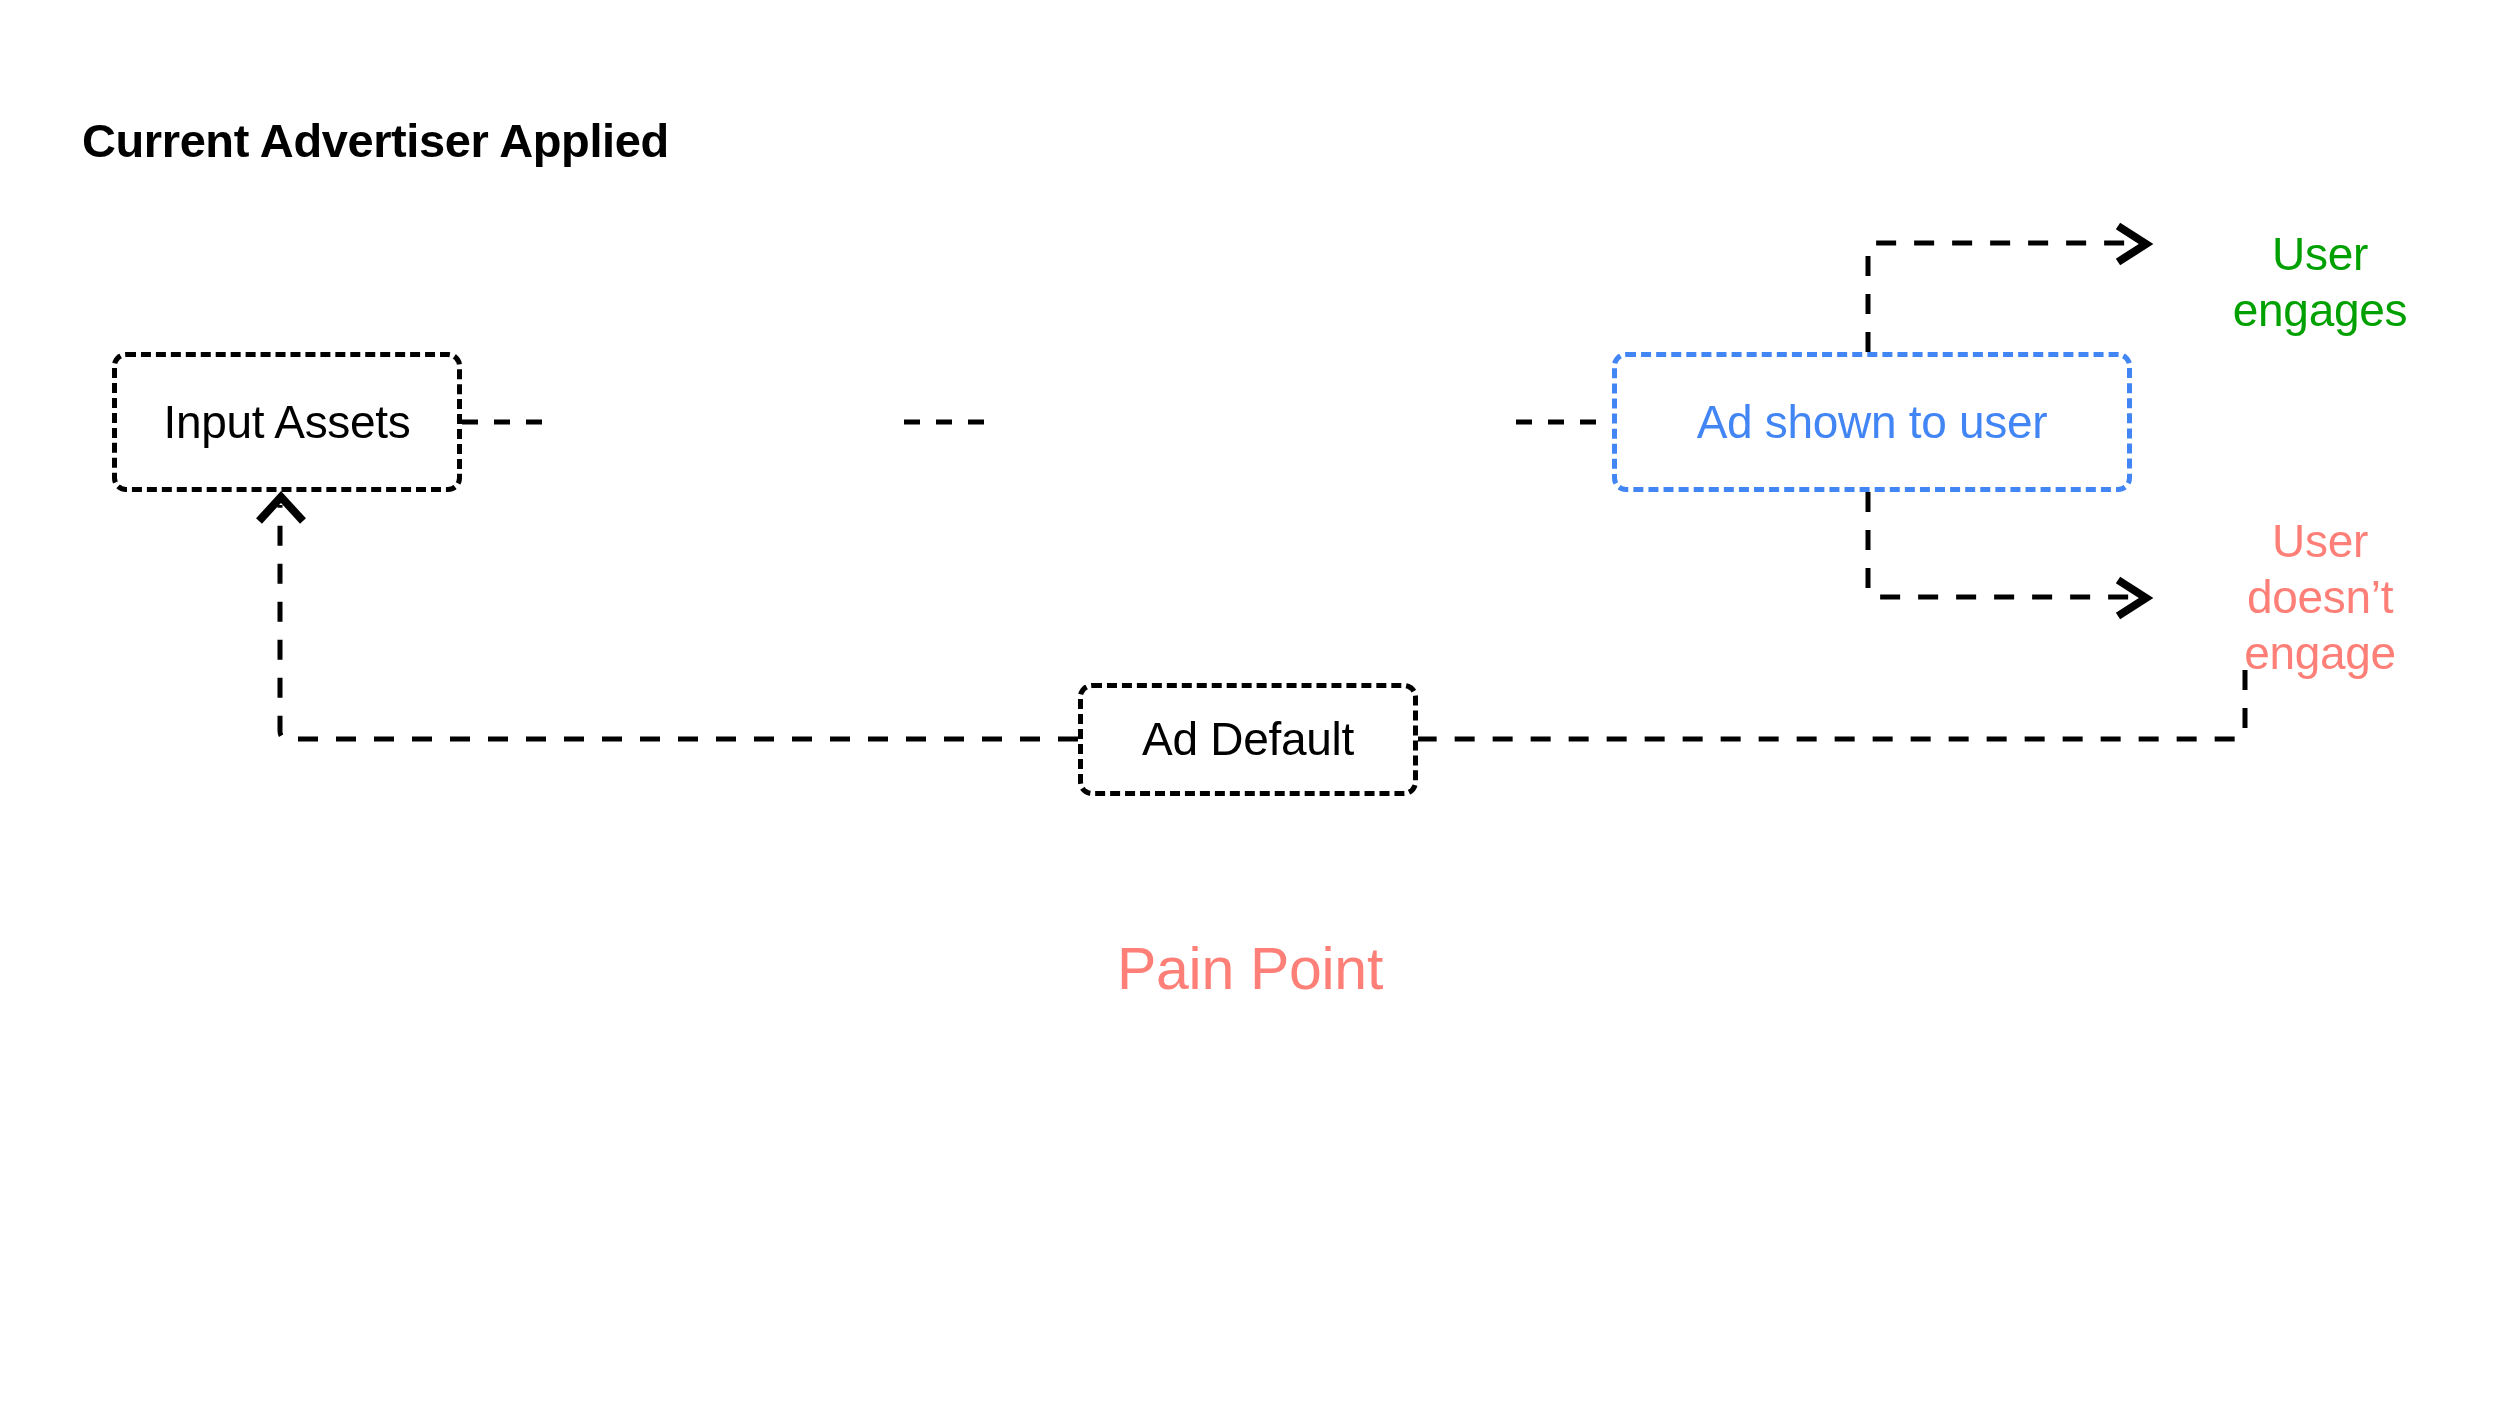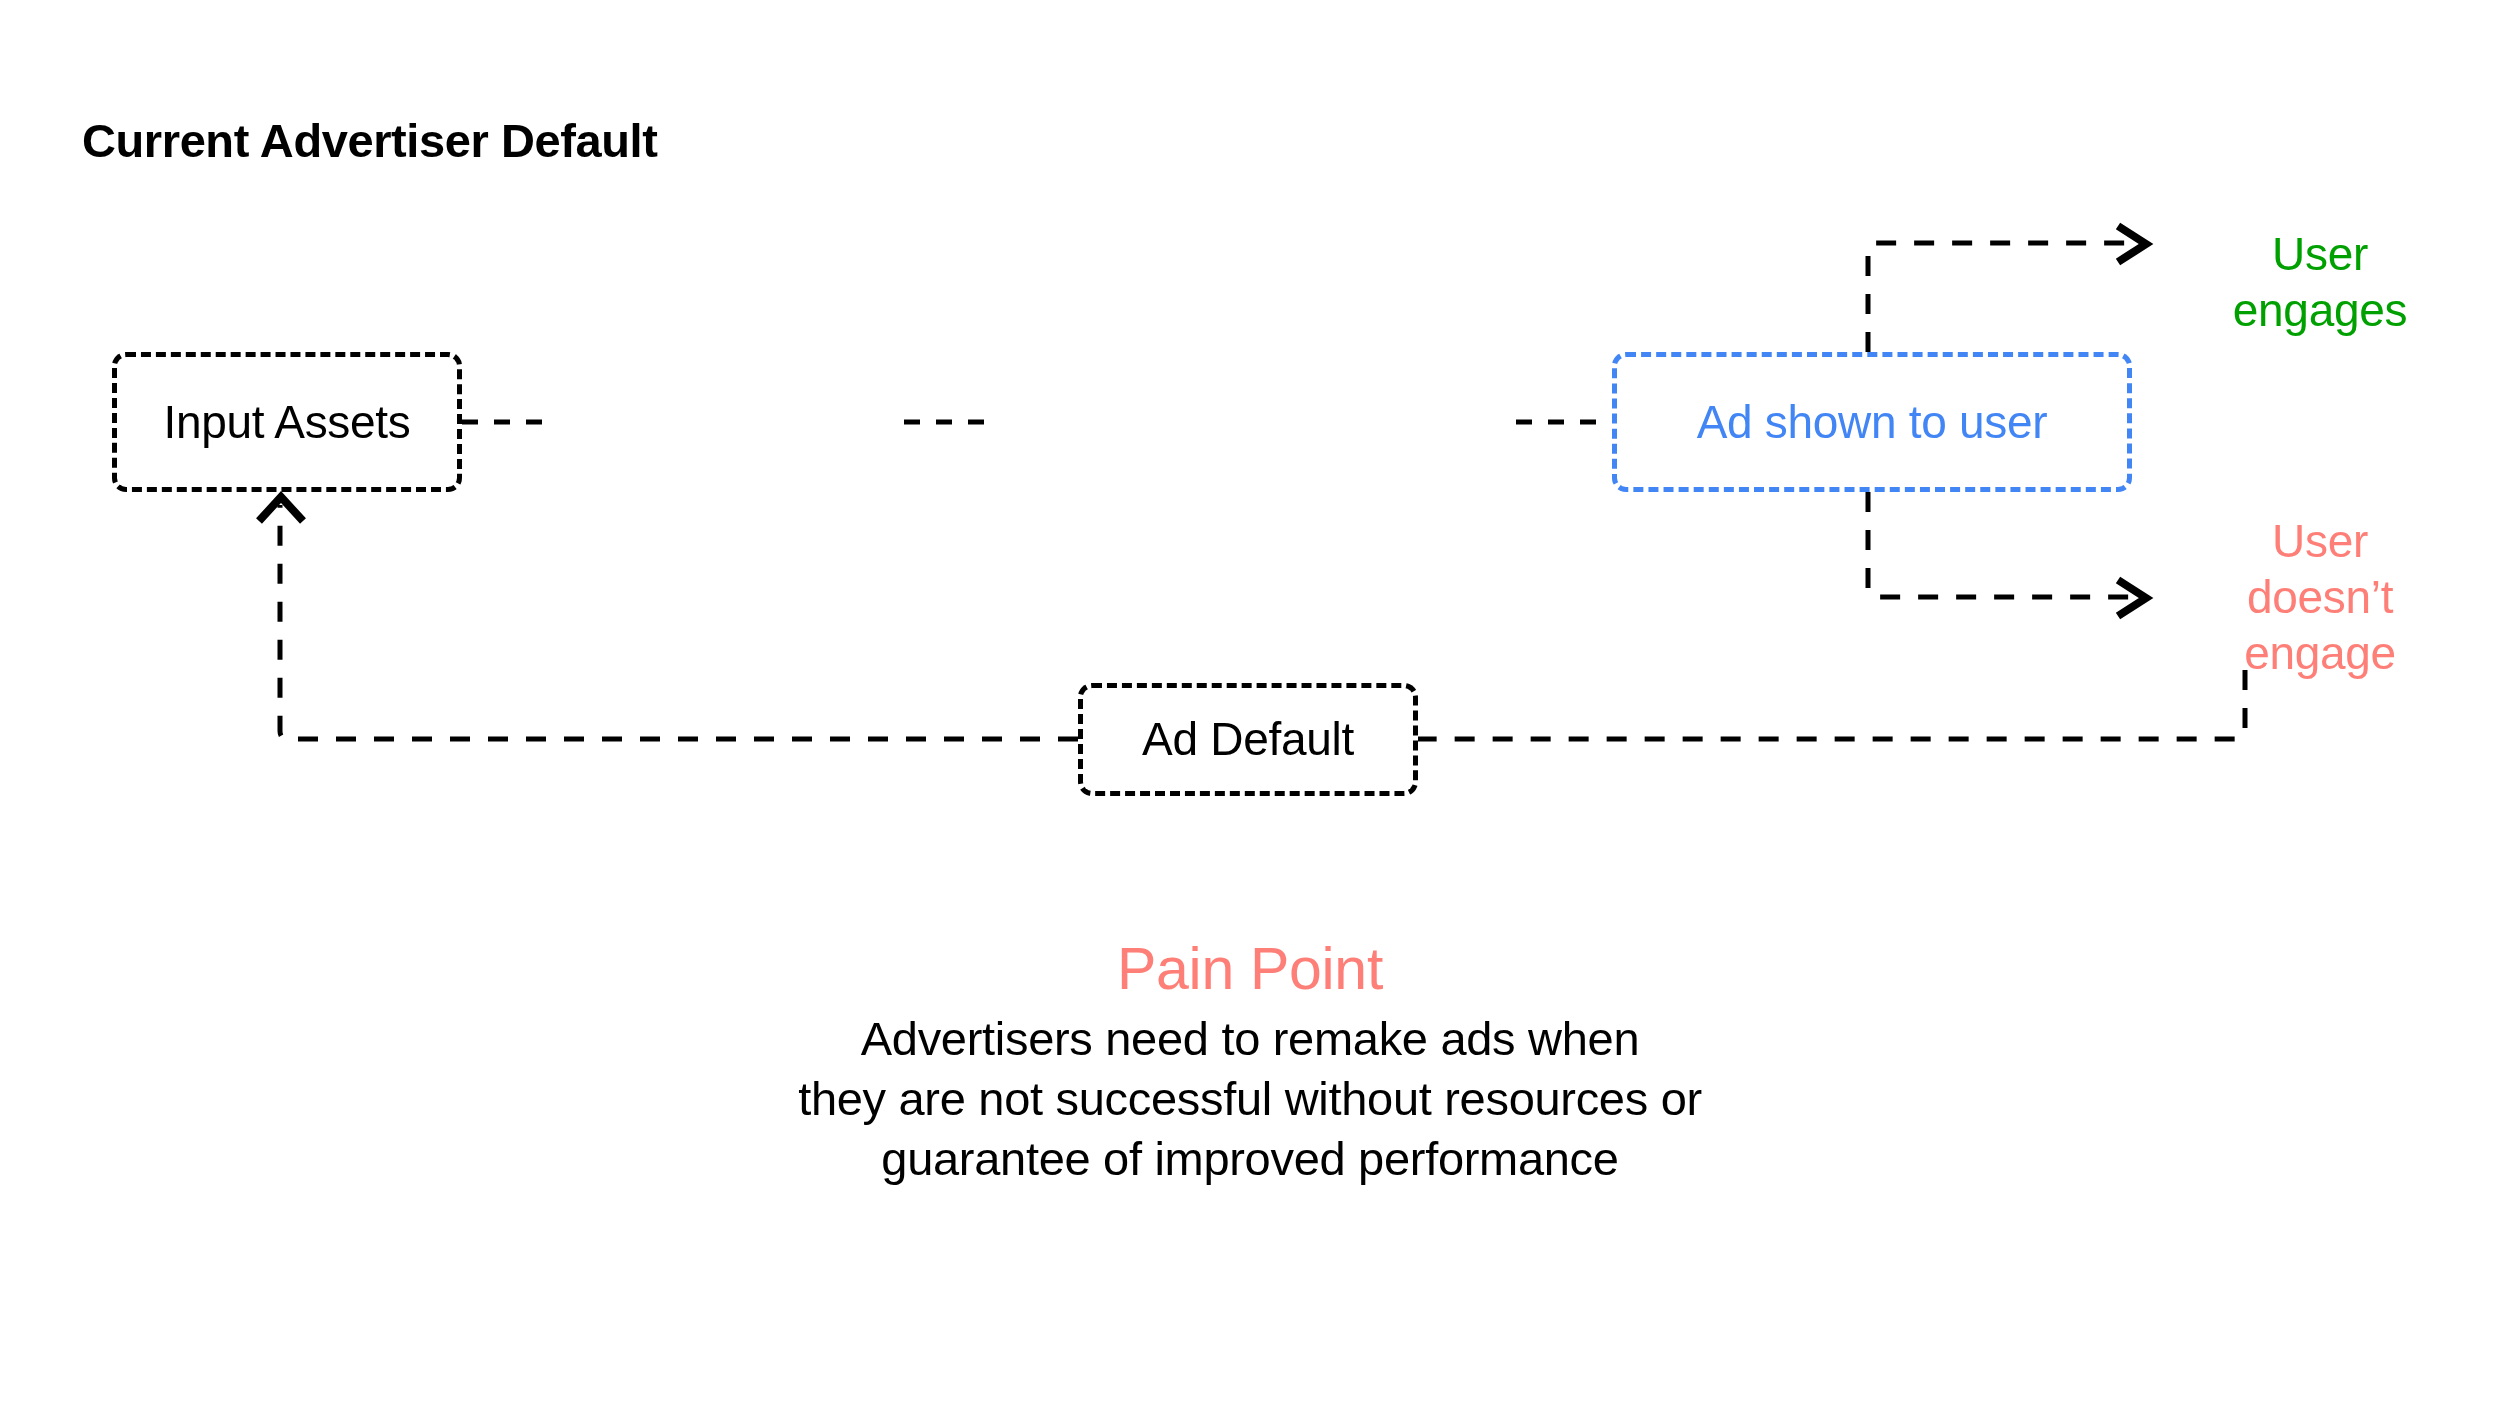--- a/index.html
+++ b/index.html
@@ -122,21 +122,21 @@
 
     <path d="M 1868 492 L 1868 590 Q 1868 597 1876 597 L 2132 597" stroke="#000000" stroke-width="5" fill="none" stroke-dasharray="20 18" stroke-linecap="butt"></path>
     <path d="M 2118 580 L 2146 598 L 2118 616" stroke="#000000" stroke-width="8" fill="none" stroke-linecap="butt" stroke-linejoin="miter"></path>
 
     <path d="M 2245 670 L 2245 731 Q 2245 739 2237 739 L 1418 739" stroke="#000000" stroke-width="5" fill="none" stroke-dasharray="20 18" stroke-linecap="butt"></path>
 
     <path d="M 1078 739 L 288 739 Q 280 739 280 731 L 280 505" stroke="#000000" stroke-width="5" fill="none" stroke-dasharray="20 18" stroke-linecap="butt"></path>
     <path d="M 259 521 L 281 497 L 303 521" stroke="#000000" stroke-width="8" fill="none" stroke-linecap="butt" stroke-linejoin="miter"></path>
   </svg>
 
-  <h1 id="page-title">Current Advertiser Default</h1>
+  <h1 id="page-title">Current Advertiser Applied</h1>
 
   <div class="node node-black" style="left:112px; top:352px; width:350px; height:140px;">
     <span class="node-label">Input Assets</span>
   </div>
 
 
 
   <div class="node node-blue" style="left:1612px; top:352px; width:520px; height:140px;">
     <span class="node-label">Ad shown to user</span>
   </div>
@@ -147,18 +147,15 @@
 
   <div class="outcome" id="outcome-engage">User
 engages</div>
 
   <div class="outcome" id="outcome-no-engage">User
 doesn’t
 engage</div>
 
   <div id="painpoint-block">
     <div id="painpoint-title">Pain Point</div>
-    <div id="painpoint-body">Advertisers need to remake ads when
-they are not successful without resources or
-guarantee of improved performance</div>
   </div>
 
 </div>
 
 </body></html>

